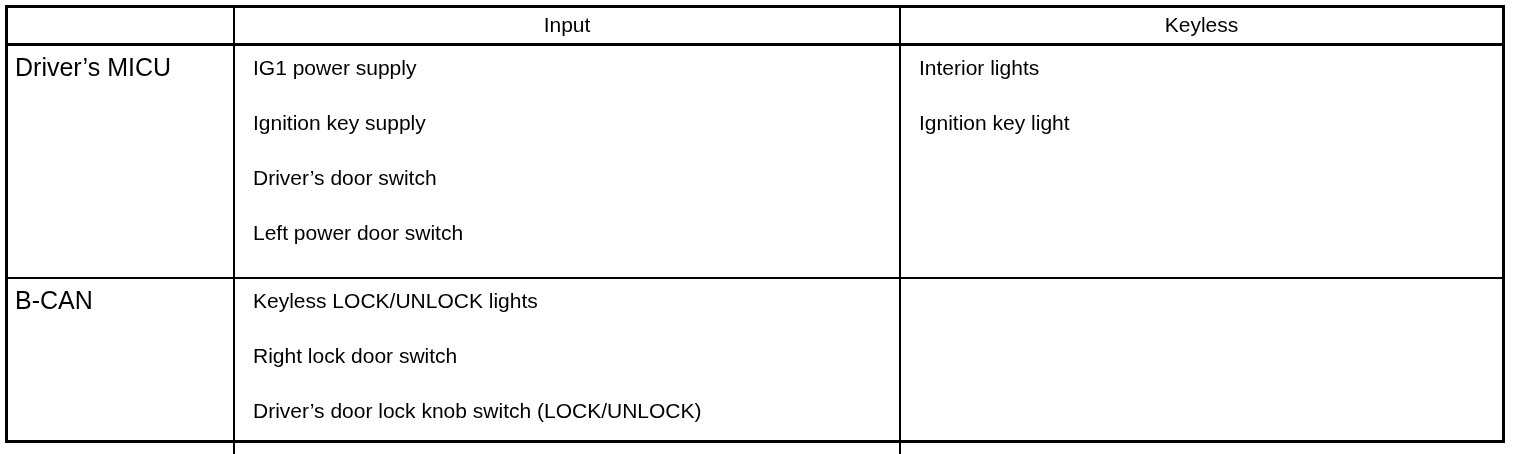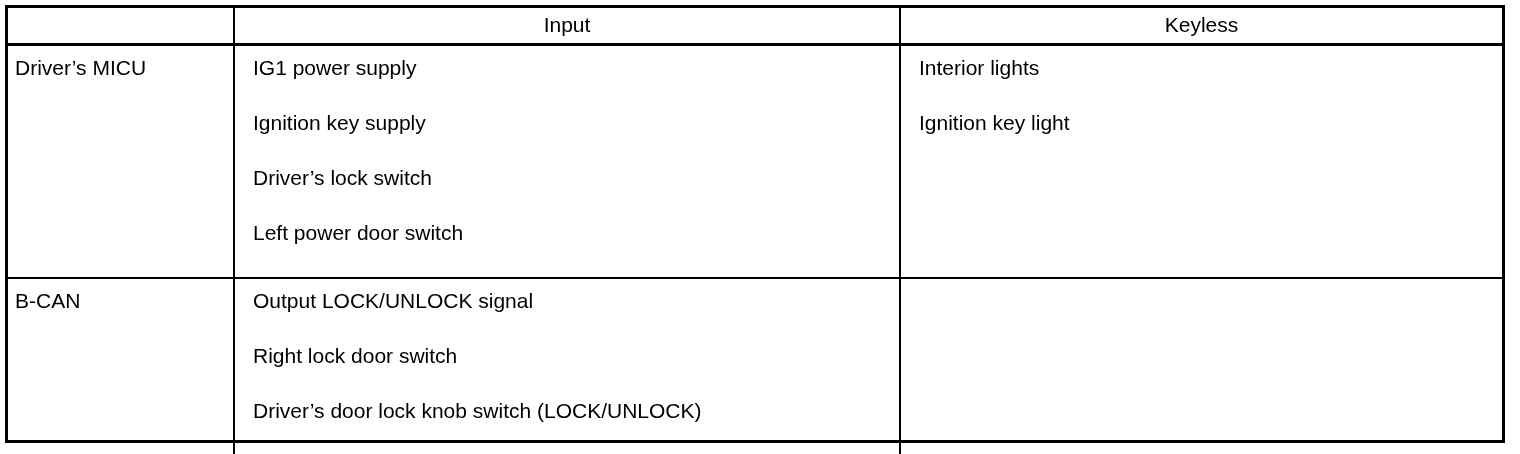--- a/index.html
+++ b/index.html
@@ -91,21 +91,21 @@
     padding-left: 18px;
   }
 
   .item {
     font-size: 21px;
     line-height: 21px;
     height: 55px;
     white-space: nowrap;
   }
   .label-text {
-    font-size: 21px;
+    font-size: 25px;
     line-height: 21px;
     white-space: nowrap;
   }
 </style>
 </head>
 <body>
 
 <div id="table-wrap">
   <table class="io-table">
     <colgroup>
@@ -125,41 +125,41 @@
       <tr class="body-row row-micu">
         <td class="col-source">
           <div class="cell-inner col1">
             <div class="label-text">Driver’s MICU</div>
           </div>
         </td>
         <td class="col-input">
           <div class="cell-inner col2">
             <div class="item">IG1 power supply</div>
             <div class="item">Ignition key supply</div>
-            <div class="item">Driver’s lock switch</div>
+            <div class="item">Driver’s door switch</div>
             <div class="item">Left power door switch</div>
           </div>
         </td>
         <td class="col-output">
           <div class="cell-inner col3">
             <div class="item">Interior lights</div>
             <div class="item">Ignition key light</div>
           </div>
         </td>
       </tr>
 
       <tr class="body-row row-bcan">
         <td class="col-source">
           <div class="cell-inner col1">
             <div class="label-text">B-CAN</div>
           </div>
         </td>
         <td class="col-input">
           <div class="cell-inner col2">
-            <div class="item">Output LOCK/UNLOCK signal</div>
+            <div class="item">Keyless LOCK/UNLOCK lights</div>
             <div class="item">Right lock door switch</div>
             <div class="item">Driver’s door lock knob switch (LOCK/UNLOCK)</div>
 
           </div>
         </td>
         <td class="col-output">
           <div class="cell-inner col3"></div>
         </td>
       </tr>
 

